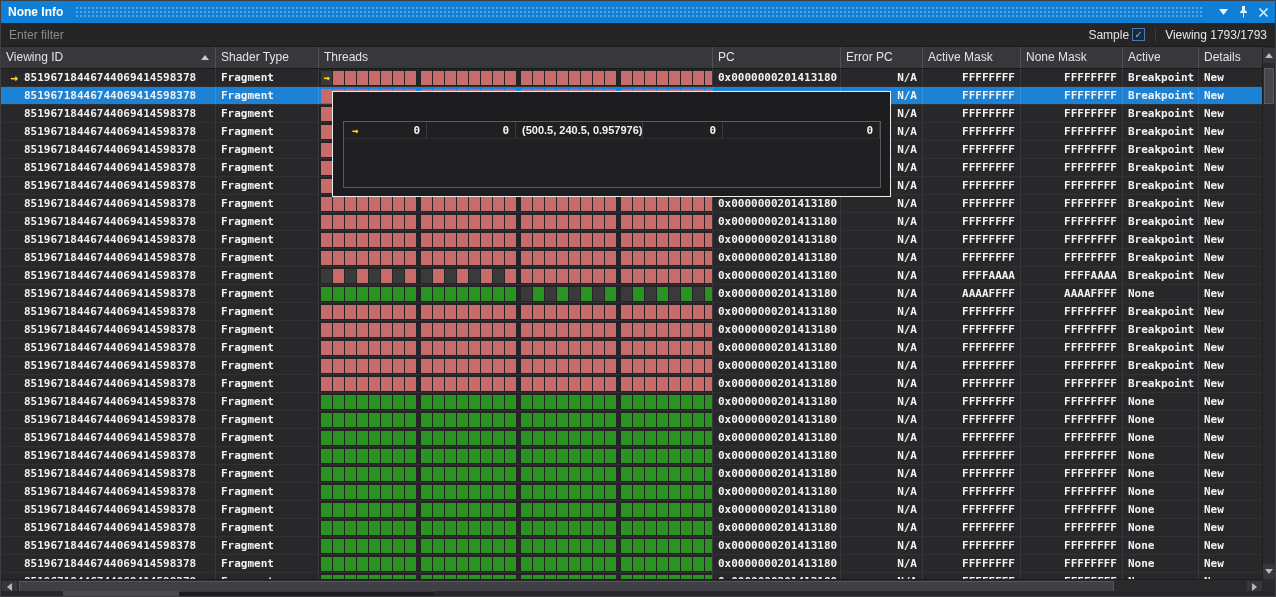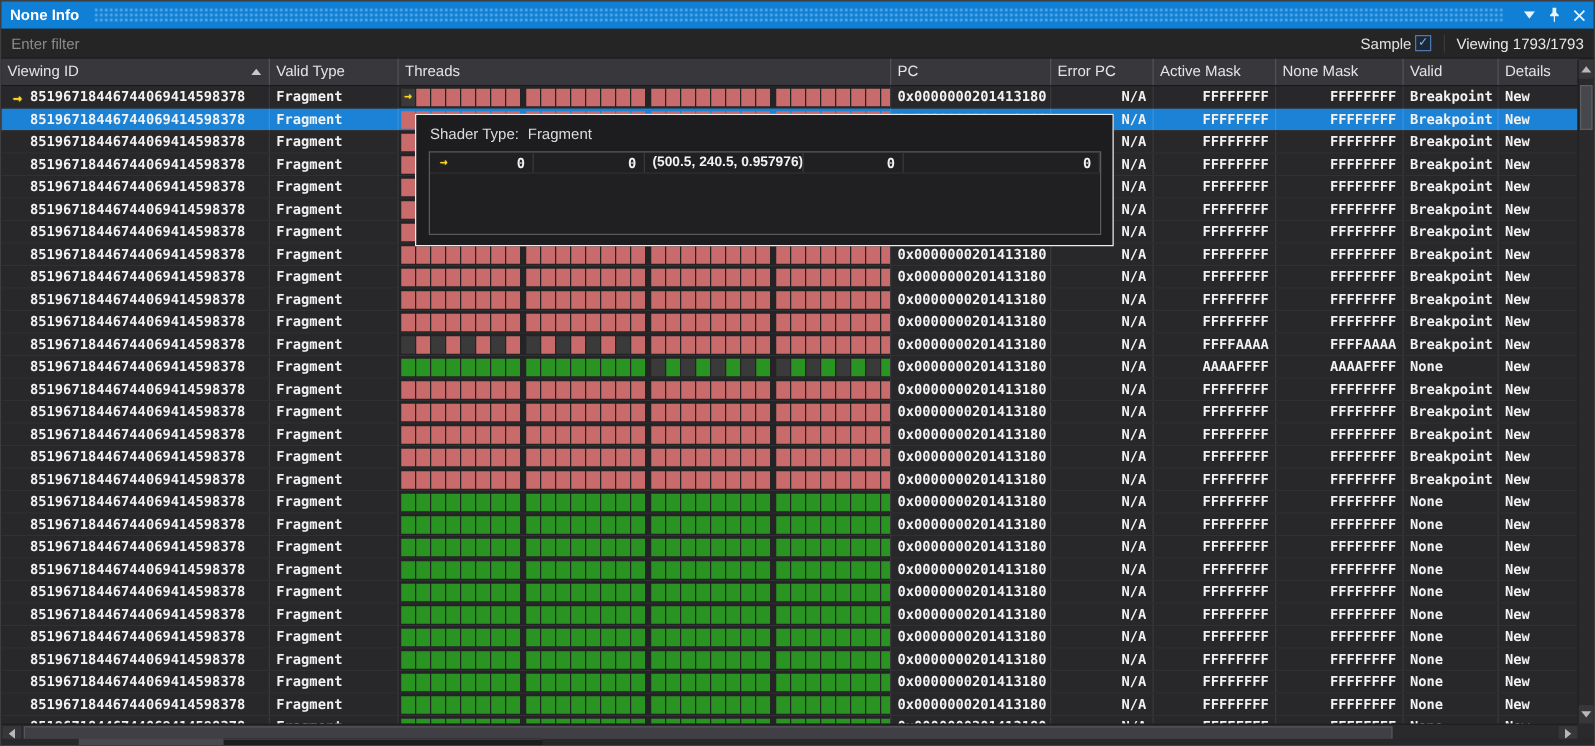--- a/index.html
+++ b/index.html
@@ -137,39 +137,39 @@
     </div>
   </div>
 
   <div class="grid">
     <div class="hdr">
       <div class="hcell c-workload">
         <span>Viewing ID</span>
         <span class="sort-up"></span>
       </div>
       <div class="hcell c-shader">
-          <span>Valid Type</span>
+          <span>Shader Type</span>
         </div>
       <div class="hcell c-threads">
           <span>Threads</span>
         </div>
       <div class="hcell c-pc">
           <span>PC</span>
         </div>
       <div class="hcell c-errpc">
           <span>Error PC</span>
         </div>
       <div class="hcell c-amask">
           <span>Active Mask</span>
         </div>
       <div class="hcell c-vmask">
           <span>None Mask</span>
         </div>
       <div class="hcell c-status">
-          <span>Valid</span>
+          <span>Active</span>
         </div>
       <div class="hcell c-details">
           <span>Details</span>
         </div>
     </div>
     <div class="tbody">
         <div class="row">
           <div class="cell c-workload">
             <span class="row-arrow">→</span>
             <span>85196718446744069414598378</span>
@@ -1763,23 +1763,20 @@
           <div class="cell c-errpc num-r">N/A</div>
           <div class="cell c-amask num-r">FFFFFFFF</div>
           <div class="cell c-vmask num-r">FFFFFFFF</div>
           <div class="cell c-status">None</div>
           <div class="cell c-details">New</div>
         </div>
       </div>
   </div>
 
   <div class="popup">
-    <div class="popup-title">
-      <span>Shader Type:</span><span class="pt-value">Fragment</span>
-    </div>
     <div class="ptable">
       <div class="prow">
         <div class="pcell p-lane">
           <span class="row-arrow" style="width:14px;font-size:10px;">→</span>
           <span>0</span>
         </div>
         <div class="pcell p-prim">0</div>
         <div class="pcell p-pos">(500.5, 240.5, 0.957976)</div>
         <div class="pcell p-sample">0</div>
         <div class="pcell p-rt">0</div>

